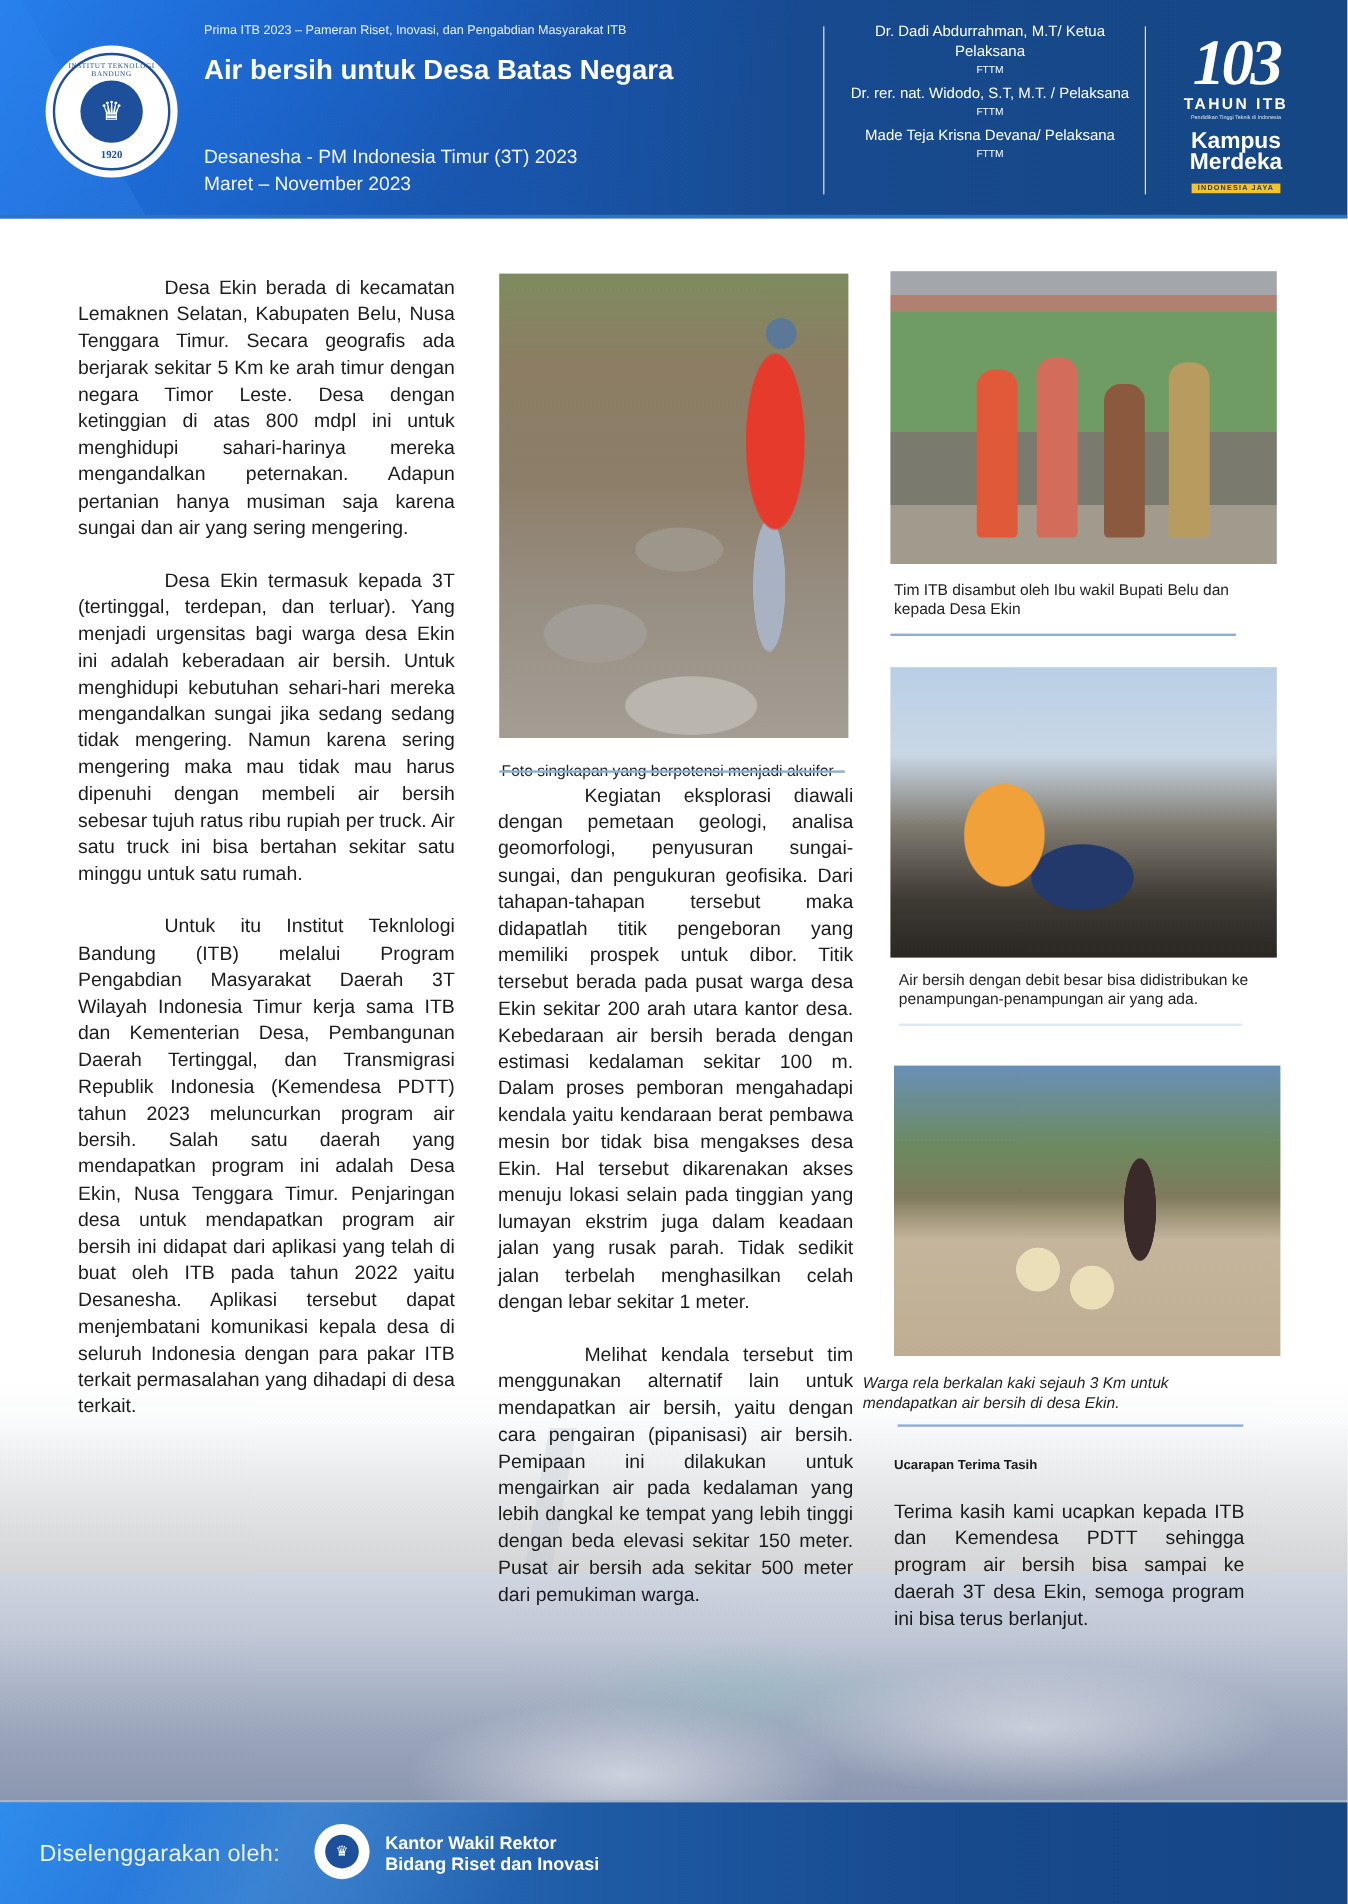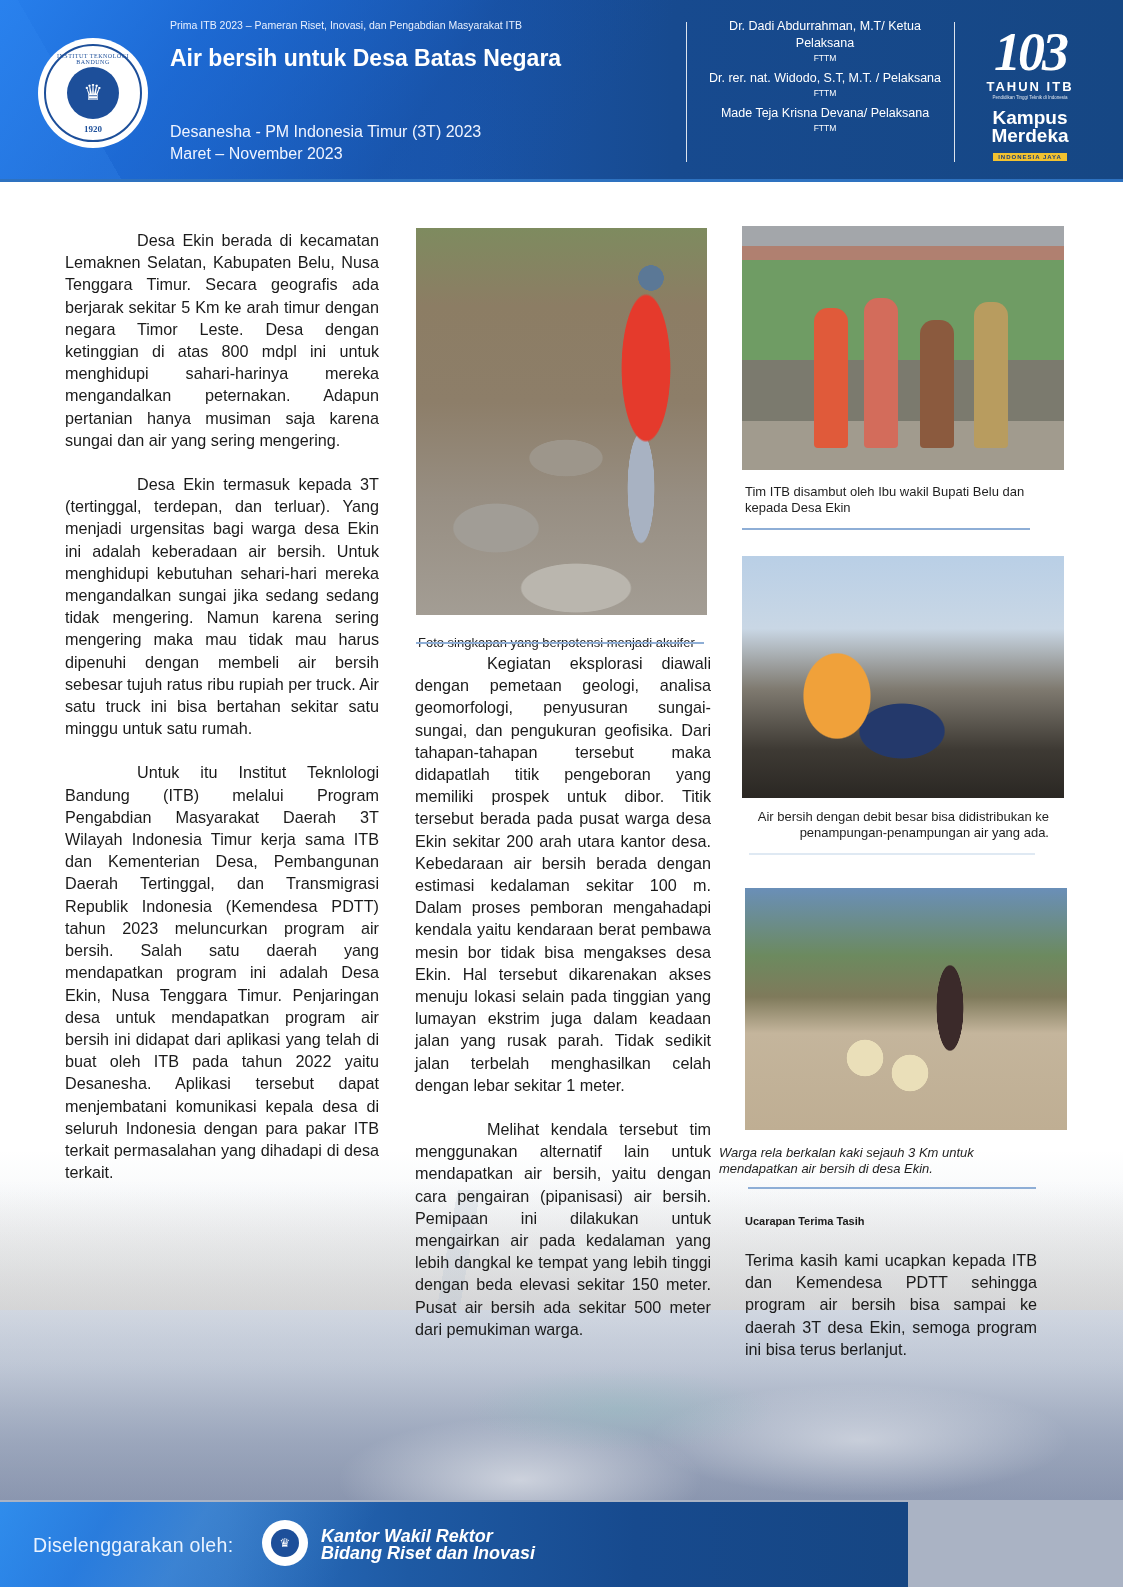--- a/index.html
+++ b/index.html
@@ -153,39 +153,39 @@
   .thanks-title {
     position: absolute; left: 745px; top: 1215px; font-size: 11px; font-weight: bold; color: #1a1a1a;
   }
   .thanks-body {
     position: absolute; left: 745px; top: 1249px; width: 292px;
     font-size: 16.2px; line-height: 22.2px; text-align: justify;
   }
 
   
   .footer {
-    position: absolute; left: 0; top: 1502px; width: 908px; height: 85px;
+    position: absolute; left: 0; top: 1502px; width: 1123px; height: 85px;
     background:
       linear-gradient(120deg, rgba(60,160,250,0.6) 0%, rgba(50,140,240,0.45) 12%, rgba(120,190,250,0.25) 22%, transparent 40%),
       linear-gradient(to right, #1d6fd6 0%, #2a6fc0 25%, #1e5aa4 45%, #174a8e 70%, #164683 100%);
     color: #fff;
   }
   .footer-label {
     position: absolute; left: 33px; top: 32px; font-size: 19.5px; color: #eaf3ff; letter-spacing: 0.3px;
   }
   .footer-logo {
     position: absolute; left: 262px; top: 18px; width: 46px; height: 46px; border-radius: 50%;
     background: #fff; display: flex; align-items: center; justify-content: center;
   }
   .footer-logo .inner {
     width: 28px; height: 28px; border-radius: 50%; background: #1d4f9a; color: #fff; font-size: 12px;
     display: flex; align-items: center; justify-content: center;
   }
   .footer-org {
-    position: absolute; left: 321px; top: 26px; font-size: 18px; font-weight: bold; line-height: 17px; color: #fff; font-style: italic;
+    position: absolute; left: 321px; top: 26px; font-size: 15px; font-weight: bold; line-height: 17px; color: #fff;
   }
 </style>
 </head>
 <body>
 
 <div class="bg-building"></div>
 <div class="bg-water"></div>
 
 <header class="header">
   <div class="logo-itb">
@@ -254,21 +254,21 @@
 <div class="photo photo-welcome">
   <div class="person" style="left:72px; background:#e05a3a;"></div>
   <div class="person" style="left:122px; background:#d36c5b; height:150px;"></div>
   <div class="person" style="left:178px; background:#8b5a3e; height:128px;"></div>
   <div class="person" style="left:232px; background:#b89c5f; height:146px;"></div>
 </div>
 <div class="caption" style="left:745px; top:484px; width:300px;">Tim ITB disambut oleh Ibu wakil Bupati Belu dan kepada Desa  Ekin</div>
 <div class="cap-rule" style="left:742px; top:528px; width:288px;"></div>
 
 <div class="photo photo-water"></div>
-<div class="caption" style="left:749px; top:809px; width:300px;text-align:right;">Air bersih dengan debit besar bisa didistribukan ke penampungan-penampungan air yang ada.</div>
+<div class="caption" style="left:749px; top:809px; width:300px;">Air bersih dengan debit besar bisa didistribukan ke penampungan-penampungan air yang ada.</div>
 <div class="cap-rule" style="left:749px; top:853px; width:286px; background:#dfe9f3;"></div>
 
 <div class="photo photo-woman"></div>
 <div class="caption" style="left:719px; top:1145px; width:290px;font-style:italic;">Warga rela berkalan kaki sejauh 3 Km untuk mendapatkan air bersih di desa Ekin.</div>
 <div class="cap-rule" style="left:748px; top:1187px; width:288px;"></div>
 
 <div class="thanks-title">Ucarapan Terima Tasih</div>
 <div class="thanks-body">Terima kasih kami ucapkan kepada ITB dan Kemendesa PDTT sehingga program air bersih bisa sampai ke daerah 3T desa Ekin, semoga program ini bisa terus berlanjut.</div>
 
 <footer class="footer">

